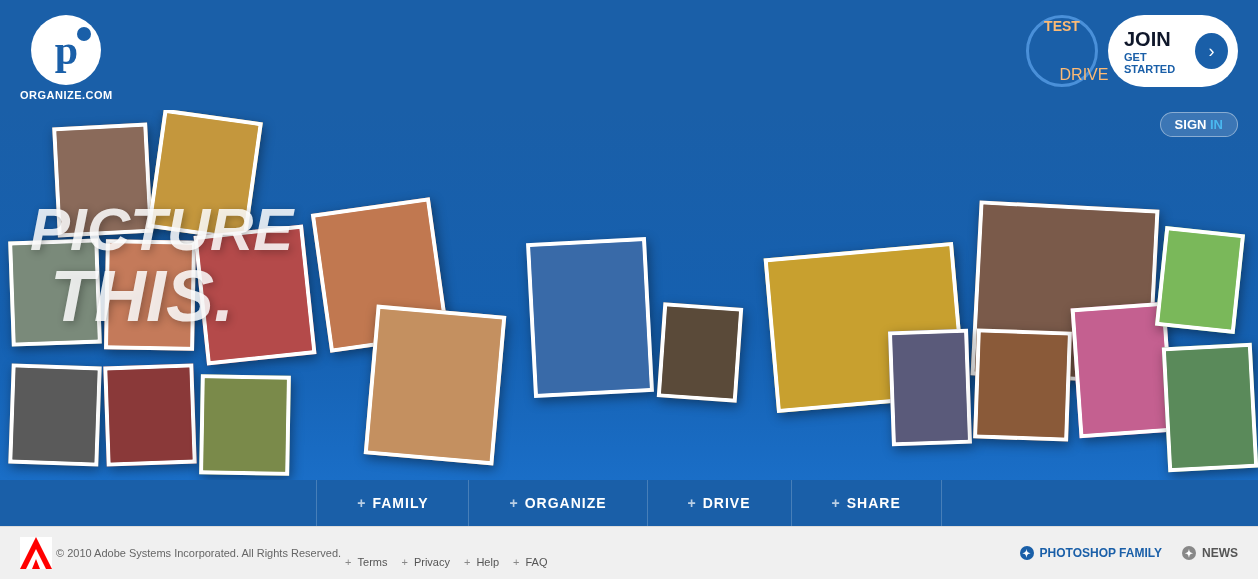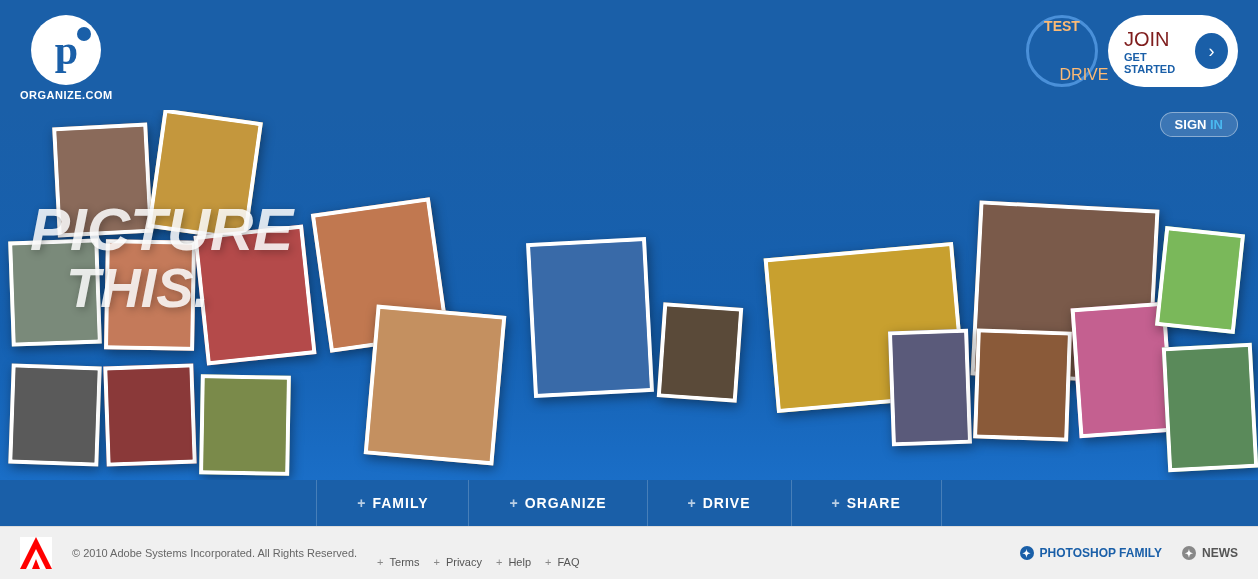--- a/index.html
+++ b/index.html
@@ -103,21 +103,21 @@
       border: none;
       color: #1a5fa8;
       display: flex;
       align-items: center;
       justify-content: space-between;
       padding: 0 10px 0 16px;
       cursor: pointer;
     }
 
     .join-btn-text { display: flex; flex-direction: column; }
-    .join-btn-text .join-label { font-size: 20px; font-weight: normal; color: #7f1d1d; }
+    .join-btn-text .join-label { font-size: 20px; font-weight: bold; color: #0f172a; }
     .join-btn-text .get-started { font-size: 11px; color: #1a5fa8; font-weight: bold; }
 
     .join-arrow {
       width: 36px;
       height: 36px;
       background: #1a5fa8;
       border-radius: 50%;
       display: flex;
       align-items: center;
       justify-content: center;
@@ -161,27 +161,27 @@
     .hero-title .line1 {
       font-size: 60px;
       font-weight: 900;
       color: rgba(255,255,255,0.85);
       line-height: 1;
       font-style: italic;
       text-shadow: 2px 2px 8px rgba(0,0,0,0.3);
     }
 
     .hero-title .line2 {
-      font-size: 56px;
+      font-size: 72px;
       font-weight: 900;
       color: rgba(255,255,255,0.85);
       line-height: 1;
       font-style: italic;
       text-shadow: 2px 2px 8px rgba(0,0,0,0.3);
-      margin-left: 36px;
+      margin-left: 20px;
     }
 
     
     .photos-container {
       position: absolute;
       top: 0; left: 0; right: 0; bottom: 0;
     }
 
     .photo {
       position: absolute;
@@ -258,21 +258,21 @@
       height: 53px;
       display: flex;
       align-items: center;
       padding: 0 20px;
       border-top: 1px solid #ddd;
     }
 
     .footer-left {
       display: flex;
       align-items: center;
-      gap: 20px;
+      gap: 4px;
     }
 
     .adobe-logo {
       display: flex;
       align-items: center;
       gap: 2px;
     }
 
     .adobe-logo-icon {
       width: 32px;

